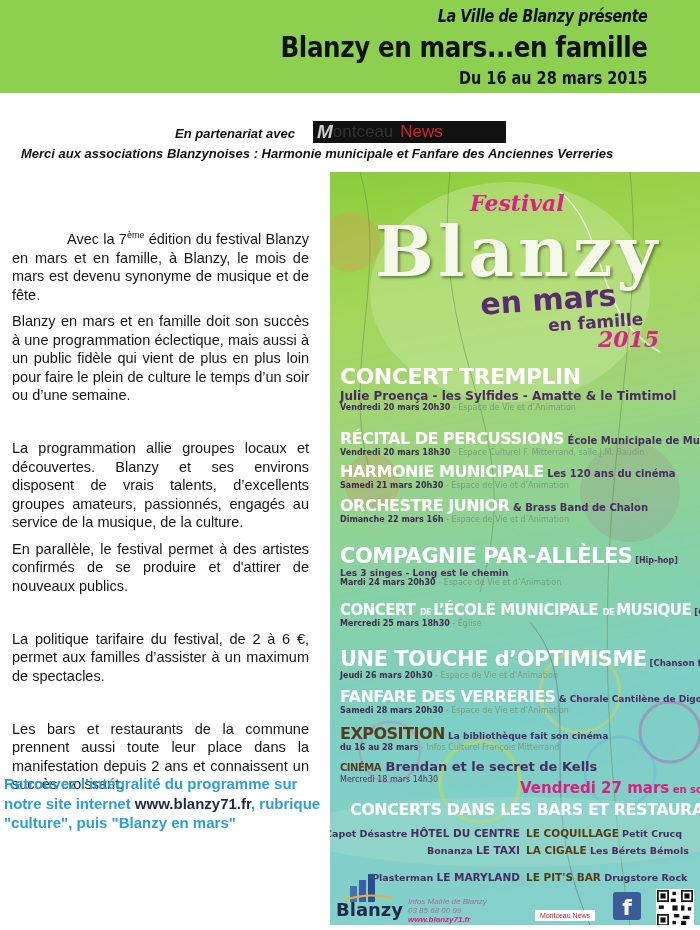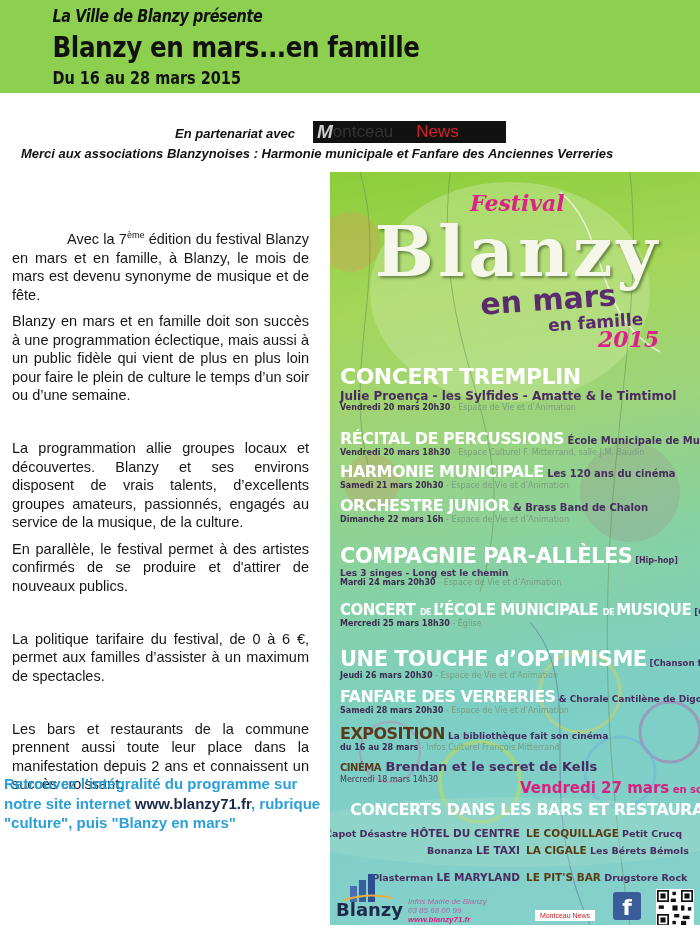--- a/index.html
+++ b/index.html
@@ -1,26 +1,26 @@
 <!DOCTYPE html>
 <html><head>
 <meta charset="utf-8">
 <style>
   html, body { margin:0; padding:0; }
   body { width:700px; height:930px; background:#ffffff; position:relative; overflow:hidden; font-family:"Liberation Sans", sans-serif; color:#111; }
-  .header { position:absolute; left:0; top:0; width:700px; height:93px; background:#8dd04f; text-align:left; }
+  .header { position:absolute; left:0; top:0; width:700px; height:93px; background:#8dd04f; text-align:right; }
   .header .pre { position:absolute; top:6px; left:0; width:100%; font-family:"DejaVu Sans", sans-serif; font-style:italic; font-weight:bold; font-size:17px; letter-spacing:-0.5px; color:#111; transform:scaleX(0.85); }
   .header .title { position:absolute; top:30px; left:0; width:100%; font-family:"DejaVu Sans", sans-serif; font-weight:bold; font-size:29px; letter-spacing:-0.5px; color:#111; transform:scaleX(0.85); }
   .header .dates { position:absolute; top:68px; left:0; width:100%; font-family:"DejaVu Sans", sans-serif; font-weight:bold; font-size:17px; color:#111; transform:scaleX(0.85); }
 
   .partner { position:absolute; top:126px; left:175px; font-style:italic; font-weight:bold; font-size:13px; }
   .partner-logo { position:absolute; top:121px; left:313px; width:193px; height:22px; background:#111; display:flex; align-items:center; font-size:17px; }
   .partner-logo .m { color:#ccc; font-weight:bold; font-style:italic; margin-left:4px; font-size:19px; }
   .partner-logo .ontceau { color:#333; }
-  .partner-logo .news { color:#d2232a; margin-left:23px; }
+  .partner-logo .news { color:#d2232a; margin-left:7px; }
   .thanks { position:absolute; top:146px; left:21px; font-style:italic; font-weight:bold; font-size:13px; white-space:nowrap; }
 
   .body-text { position:absolute; left:4px; top:222px; width:313px; font-size:14.5px; line-height:18.5px; text-align:justify; color:#161616; }
   .body-text p { margin:8px; }
   .body-text .gap { height:18.5px; }
   .body-text .indent { text-indent:55px; }
   .body-text sup { font-size:9px; line-height:0; }
   .cta { position:absolute; left:4px; top:774px; width:320px; font-weight:bold; font-size:15px; line-height:19.5px; color:#2a9fd8; }
   .cta .url { color:#1b2a4a; }
 
@@ -81,21 +81,21 @@
 </div>
 <div class="thanks">Merci aux associations Blanzynoises : Harmonie municipale et Fanfare des Anciennes Verreries</div>
 
 <div class="body-text">
   <p class="indent"><span>Avec la 7</span><sup>ème</sup><span> édition du festival Blanzy en mars et en famille, à Blanzy, le mois de mars est devenu synonyme de musique et de fête.</span></p>
   <p>Blanzy en mars et en famille doit son succès à une programmation éclectique, mais aussi à un public fidèle qui vient de plus en plus loin pour faire le plein de culture le temps d’un soir ou d’une semaine.</p>
   <div class="gap"></div>
   <p>La programmation allie groupes locaux et découvertes. Blanzy et ses environs disposent de vrais talents, d’excellents groupes amateurs, passionnés, engagés au service de la musique, de la culture.</p>
   <p>En parallèle, le festival permet à des artistes confirmés de se produire et d'attirer de nouveaux publics.</p>
   <div class="gap"></div>
-  <p>La politique tarifaire du festival, de 0 à 6 €, permet aux familles d’assister à un maximum de spectacles.</p>
+  <p>La politique tarifaire du festival, de 2 à 6 €, permet aux familles d’assister à un maximum de spectacles.</p>
   <div class="gap"></div>
   <p>Les bars et restaurants de la commune prennent aussi toute leur place dans la manifestation depuis 2 ans et connaissent un succès croissant.</p>
 </div>
 
 <div class="cta">
   <span>Retrouvez l’intégralité du programme sur notre site internet </span><span class="url">www.blanzy71.fr</span><span>, rubrique "culture", puis "Blanzy en mars"</span>
 </div>
 
 <div class="poster">
   <svg class="deco" width="370" height="753" viewBox="0 0 370 753">

